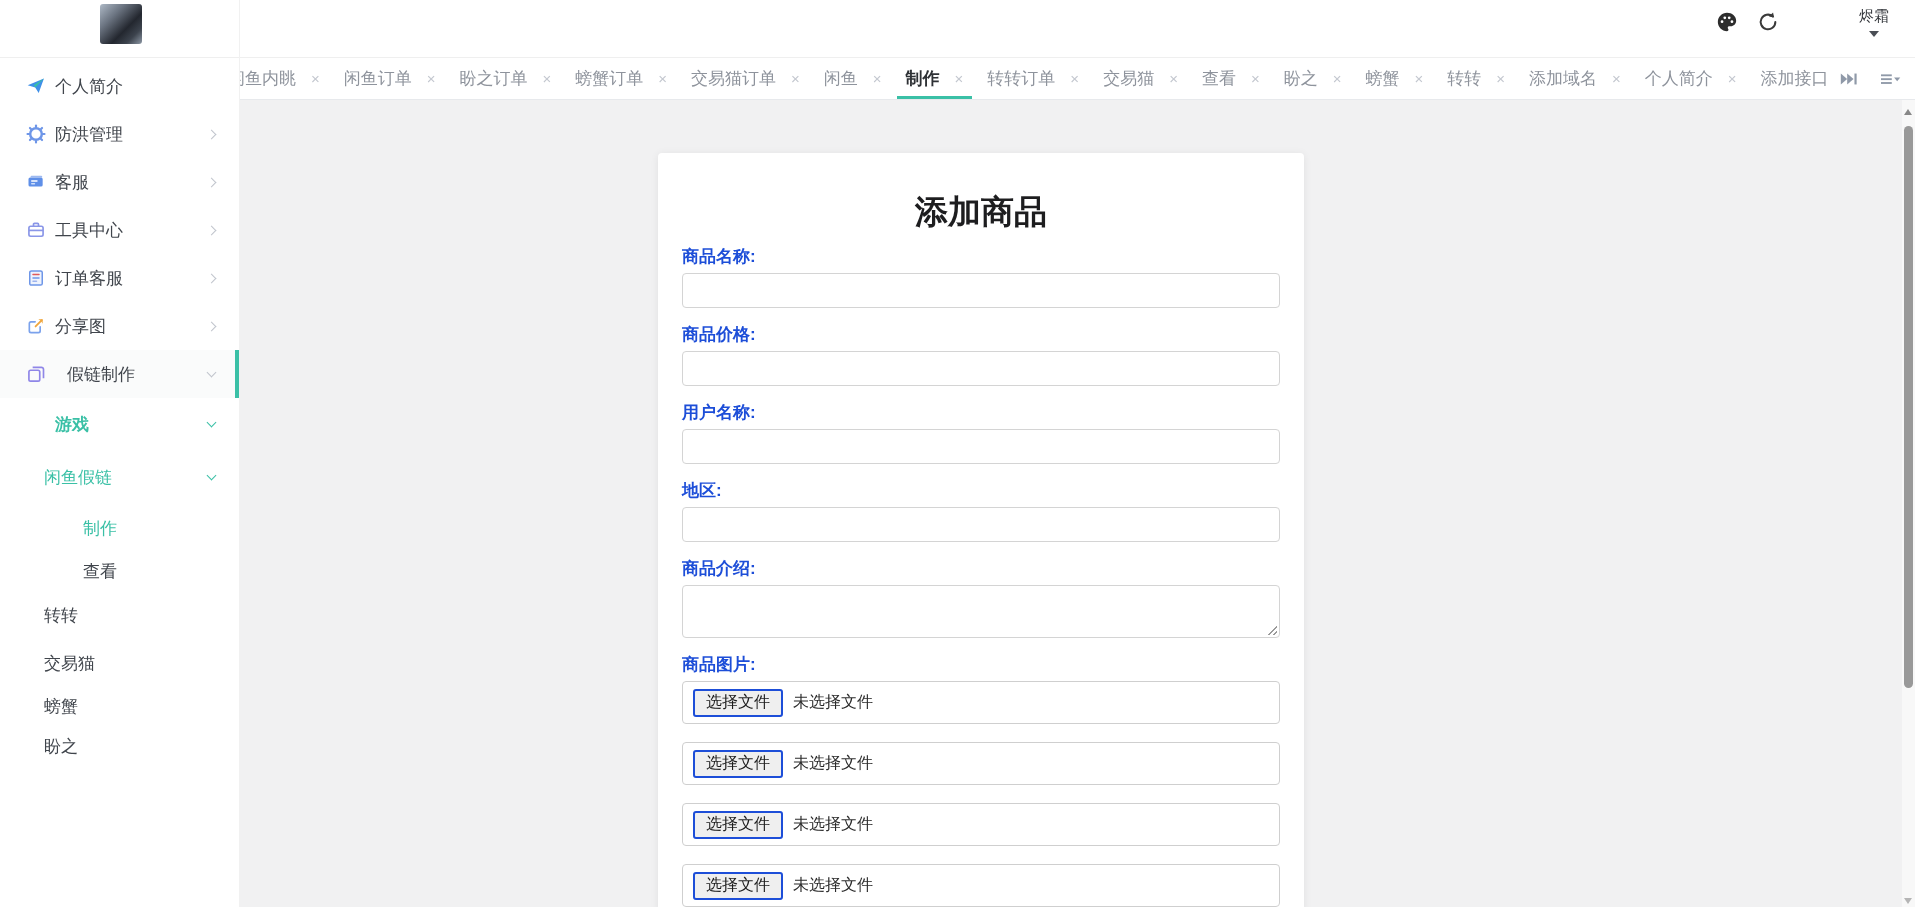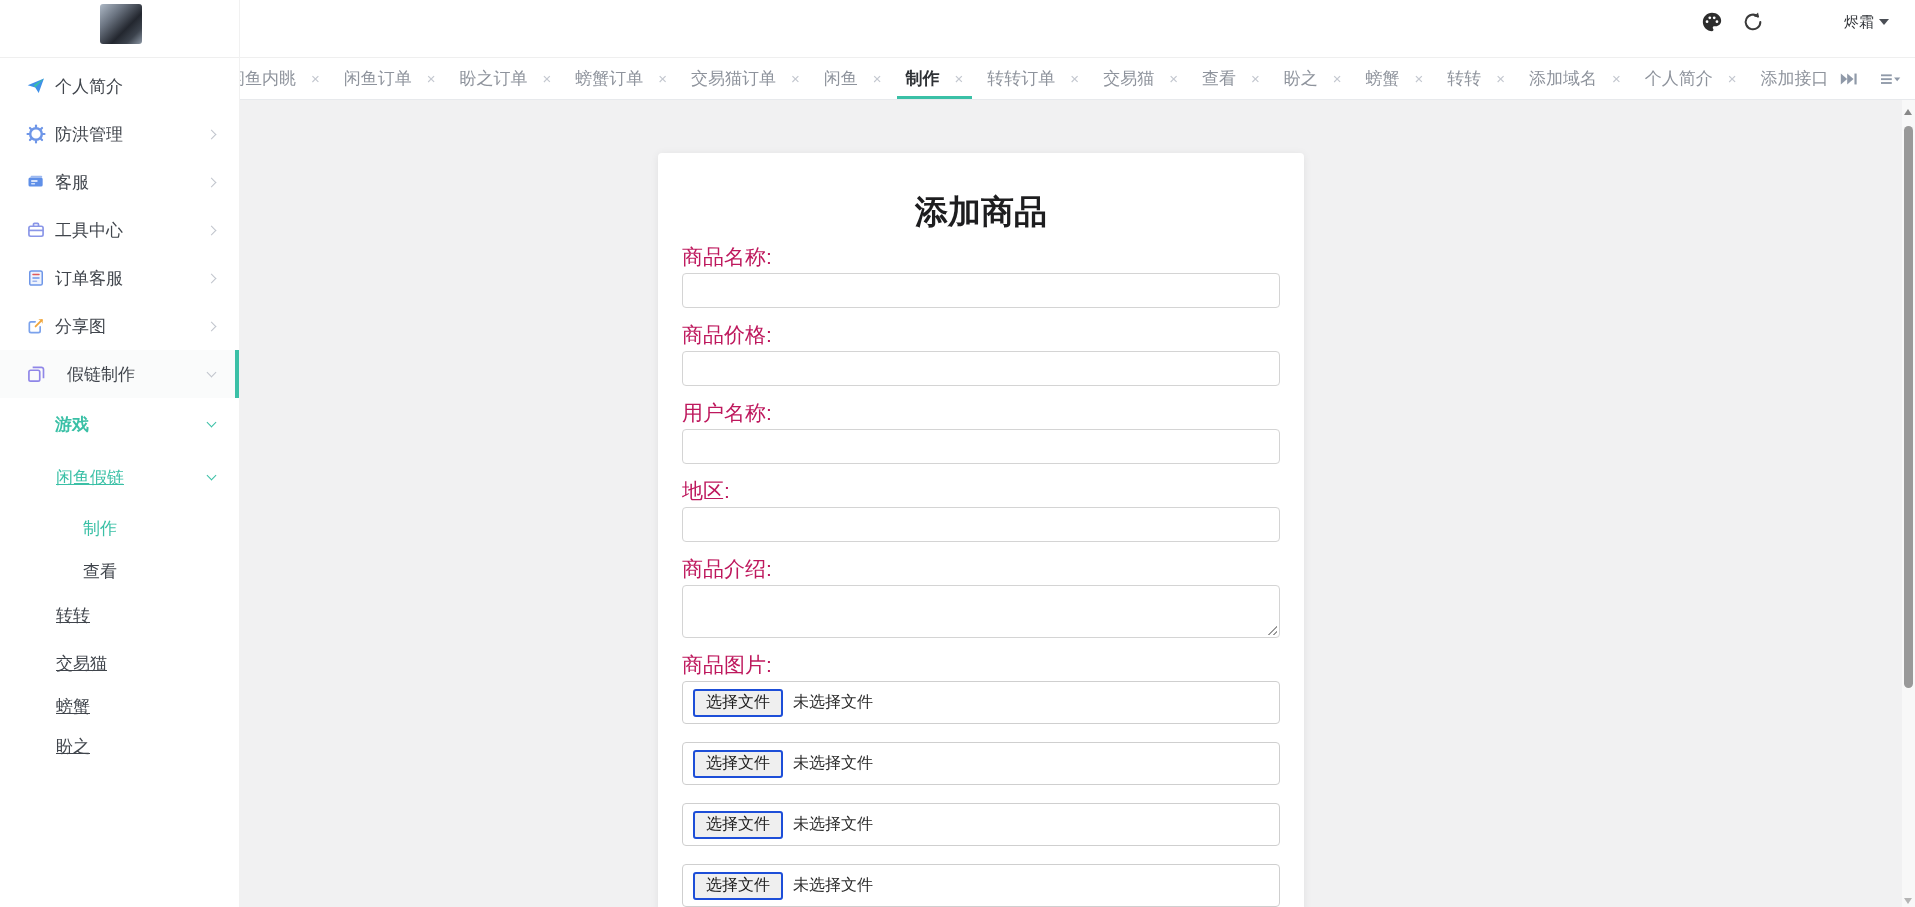--- a/index.html
+++ b/index.html
@@ -12,40 +12,40 @@
   .side-logo { position:absolute; left:100px; top:4px; width:42px; height:40px; border-radius:3px;
     background:linear-gradient(135deg,#aeb9c6 0%,#6d7683 30%,#23272f 62%,#3c434d 80%,#8e99a6 100%); }
   .side-divider { position:absolute; left:0; top:57px; width:100%; height:1px; background:#efefef; }
   .menu { position:absolute; left:0; top:62px; right:0; }
   .menu-item { position:relative; display:flex; align-items:center; cursor:pointer; }
   .menu-item .mi-icon { position:absolute; left:26px; width:20px; height:20px; display:flex; }
   .menu-item .mi-icon svg { width:20px; height:20px; }
   .menu-item .mi-label { font-size:17px; color:#40454c; }
   .menu-item.d0 .mi-label { margin-left:55px; }
   .menu-item.d1 .mi-label { margin-left:55px; font-weight:700; }
-  .menu-item.d2 .mi-label { margin-left:56px;text-decoration:underline; }
+  .menu-item.d2 .mi-label { margin-left:44px; }
   .menu-item.d3 .mi-label { margin-left:83px; }
   .menu-item.teal .mi-label { color:var(--accent); }
   .menu-item.active-root { background:#fafbfb; }
   .menu-item.active-root::after { content:""; position:absolute; right:0; top:0; bottom:0; width:4px;
     background:var(--accent); }
   .chev { position:absolute; right:24px; width:7px; height:7px;
     border-right:1.6px solid #c0c4cc; border-bottom:1.6px solid #c0c4cc; }
   .chev.right { transform:rotate(-45deg); }
   .chev.down  { transform:rotate(45deg); margin-top:-3px; }
   .chev.teal  { border-color:var(--accent); }
 
   
   .top-header { position:absolute; left:240px; right:0; top:0; height:57px; background:#fff; }
   .header-right { position:absolute; right:26px; top:0; height:44px; display:flex; align-items:center; gap:19px; }
   .hicon { width:22px; height:22px; display:flex; cursor:pointer; }
   .hicon svg { width:22px; height:22px; }
   .header-avatar { width:38px; height:38px; border-radius:50%; margin-left:4px; cursor:pointer;
     background:linear-gradient(150deg,#b6c2cf 0%,#71card 0,#737d8a 28%,#262b33 60%,#454d58 82%,#96a1ad 100%); }
-  .user-wrap { display:flex; align-items:center; gap:5px; cursor:pointer; }
+  .user-wrap { display:flex; align-items:center; gap:5px; cursor:pointer;flex-direction:column; }
   .user-name { font-size:15px; color:#2f3237; }
   .user-caret { width:0; height:0; border-left:5px solid transparent; border-right:5px solid transparent;
     border-top:6px solid #4a4e55; }
 
   
   .tab-bar { position:absolute; left:240px; right:0; top:57px; height:43px; background:#fff;
     border-top:1px solid #efefef; border-bottom:1px solid #e7e9ec; overflow:hidden; }
   .tabs { position:absolute; left:0; top:0; bottom:0; right:80px; display:flex; overflow:hidden; }
   .tab { position:relative; display:flex; align-items:center; padding:0 12px; height:100%; cursor:pointer;
     flex:0 0 auto; }
@@ -57,21 +57,21 @@
   .tab-close { margin-left:15px; font-size:15px; color:#c3c7cf; line-height:1; cursor:pointer; }
   .tab-controls { position:absolute; right:14px; top:0; bottom:0; display:flex; align-items:center; gap:22px; }
   .tc-icon { display:flex; cursor:pointer; }
   .tc-icon svg { width:20px; height:18px; }
 
   
   .content { position:absolute; left:240px; right:0; top:100px; bottom:0; background:#f1f1f2; overflow:hidden; }
   .card { position:absolute; left:418px; top:53px; width:646px; bottom:-6px; background:#fff;
     border-radius:4px 4px 0 0; box-shadow:0 1px 8px rgba(0,0,0,0.07); padding:43px 24px 0; }
   .card-title { text-align:center; font-size:33px; font-weight:700; color:#1d1d1f; line-height:32px; }
-  .field-label { font-size:21px; color:#be185d; line-height:17px; margin:18px 0 8px; }
+  .field-label { font-size:17px; color:#1d4ed8; line-height:17px; margin:18px 0 8px;font-weight:bold; }
   .field-label.first { margin-top:20px; }
   .text-input { width:100%; height:35px; border:1px solid #d4d4d4; border-radius:4px; background:#fff;
     font-size:16px; padding:0 10px; outline:none; color:#333;
     font-family:"Liberation Sans","DejaVu Sans",sans-serif; }
   .ta-wrap { position:relative; }
   .textarea-input { width:100%; height:53px; border:1px solid #d4d4d4; border-radius:4px; background:#fff;
     font-size:16px; padding:6px 10px; outline:none; resize:none; color:#333; display:block;
     font-family:"Liberation Sans","DejaVu Sans",sans-serif; }
   .resize-handle { position:absolute; right:3px; bottom:3px; width:10px; height:10px;
     background:repeating-linear-gradient(-45deg,transparent 0 2px,#9a9a9a 2px 3.2px);

